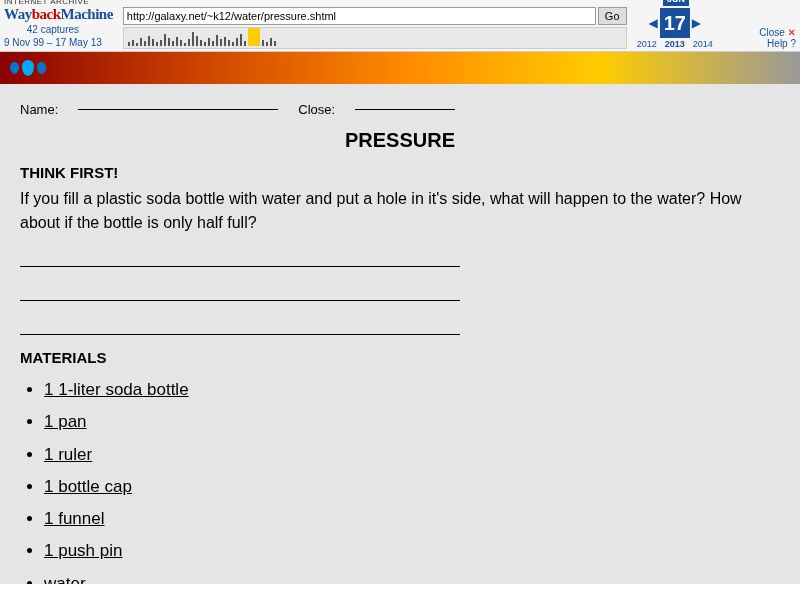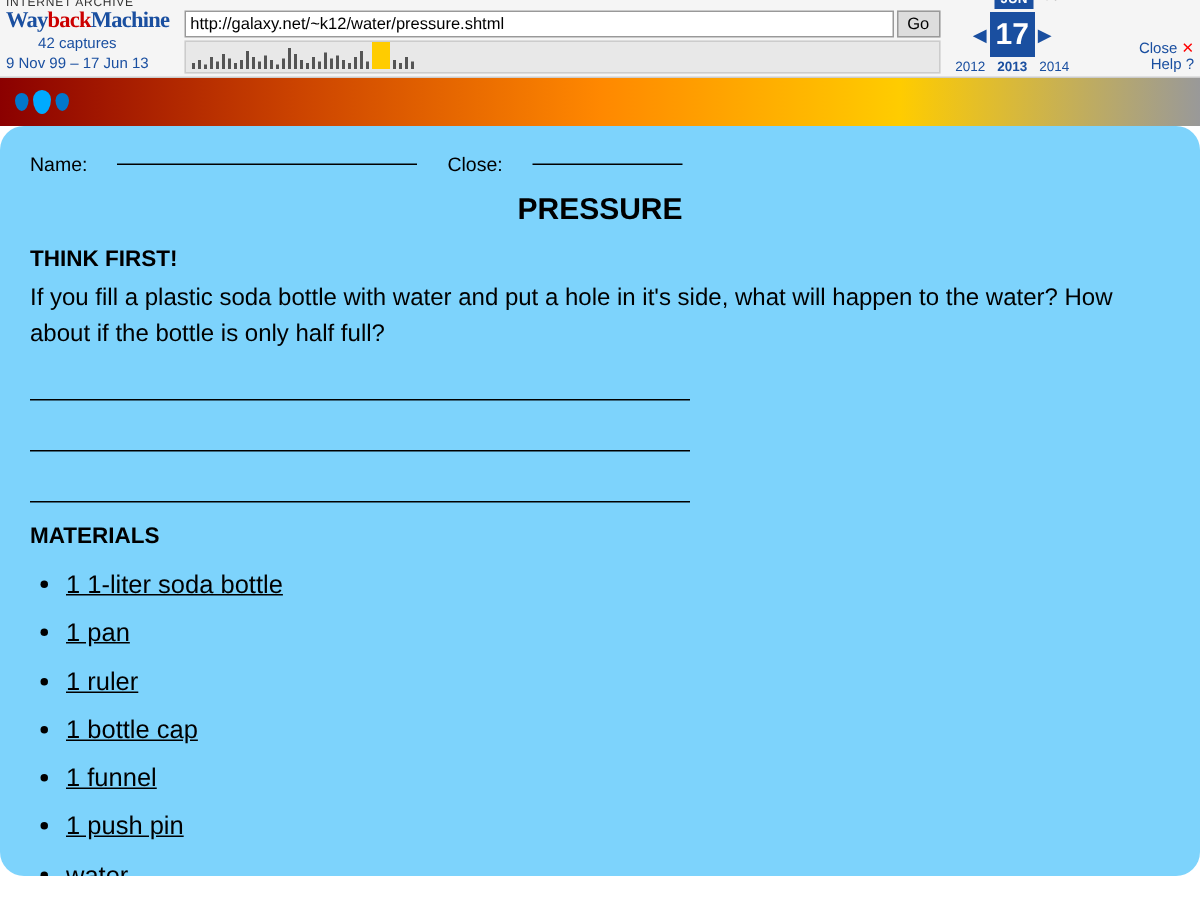--- a/index.html
+++ b/index.html
@@ -159,24 +159,23 @@
       font-weight: 900;
       color: #1a1a6e;
       letter-spacing: 2px;
       text-shadow: 1px 1px 0 #fff;
       text-transform: uppercase;
     }
 
     
     #main-content {
       padding: 10px 20px;
-      background: #7dd3fc;
+      background: #e5e5e5;
       height: calc(600px - 52px - 48px);
       overflow-y: auto;
-      border-radius: 16px;
     }
 
     #name-date-row {
       display: flex;
       align-items: center;
       gap: 20px;
       margin: 8px 0 12px 0;
       font-size: 13px;
     }
     .field-label { font-weight: normal; }
@@ -233,21 +232,21 @@
 <body>
 
 <div id="wayback-bar">
   <div id="wb-logo-area">
     <span id="wb-internet-archive-text">INTERNET ARCHIVE</span>
     <a id="wb-logo">
       <span class="way">Way</span><span class="back">back</span><span class="machine">Machine</span>
     </a>
     <div id="wb-captures">
       <div>42 captures</div>
-      <div>9 Nov 99 – 17 Jun 13</div>
+      <div>9 Nov 99 – 17 May 13</div>
     </div>
   </div>
 
   <div id="wb-timeline-area">
     <div id="wb-url-bar">
       <input id="wb-url-input" type="text" value="http://galaxy.net/~k12/water/pressure.shtml" style="">
       <button id="wb-go-btn">Go</button>
     </div>
     <div id="wb-timeline">
 

